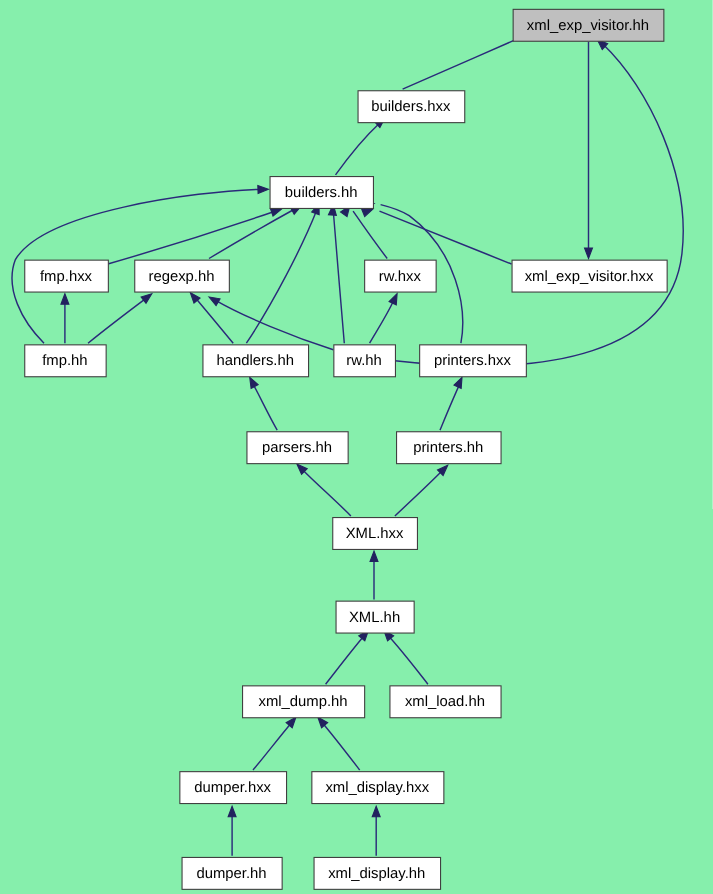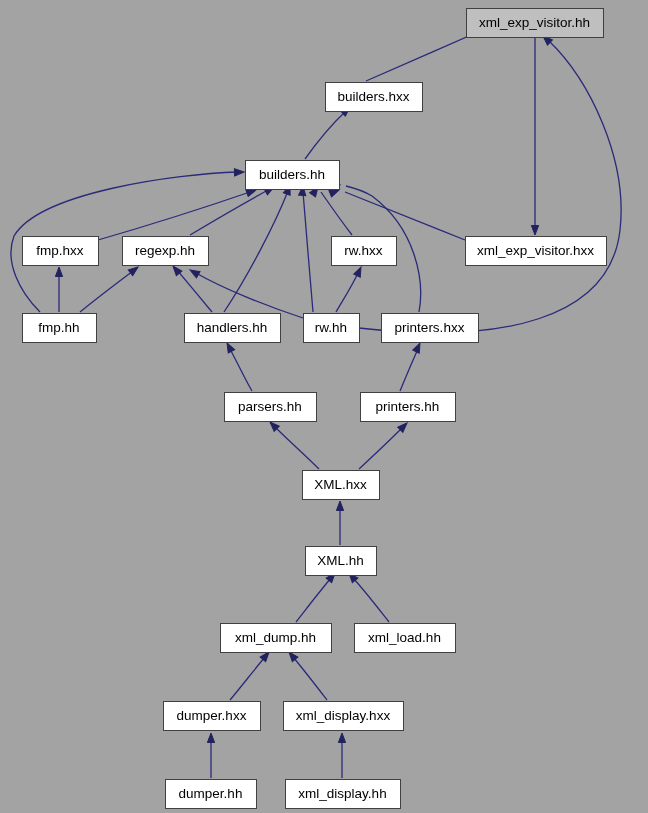--- a/index.html
+++ b/index.html
@@ -4,21 +4,21 @@
 <style>
   html, body {
     margin: 0;
     padding: 0;
     background: #ffffff;
   }
   #graph-root {
     position: relative;
     width: 648px;
     height: 813px;
-    background: #a3a3a3;
+    background: #86efac;
     font-family: "Liberation Sans", sans-serif;
     overflow: hidden;
   }
   svg#graph-svg {
     position: absolute;
     top: 0; left: 0;
     width: 648px;
     height: 813px;
     display: block;
   }

